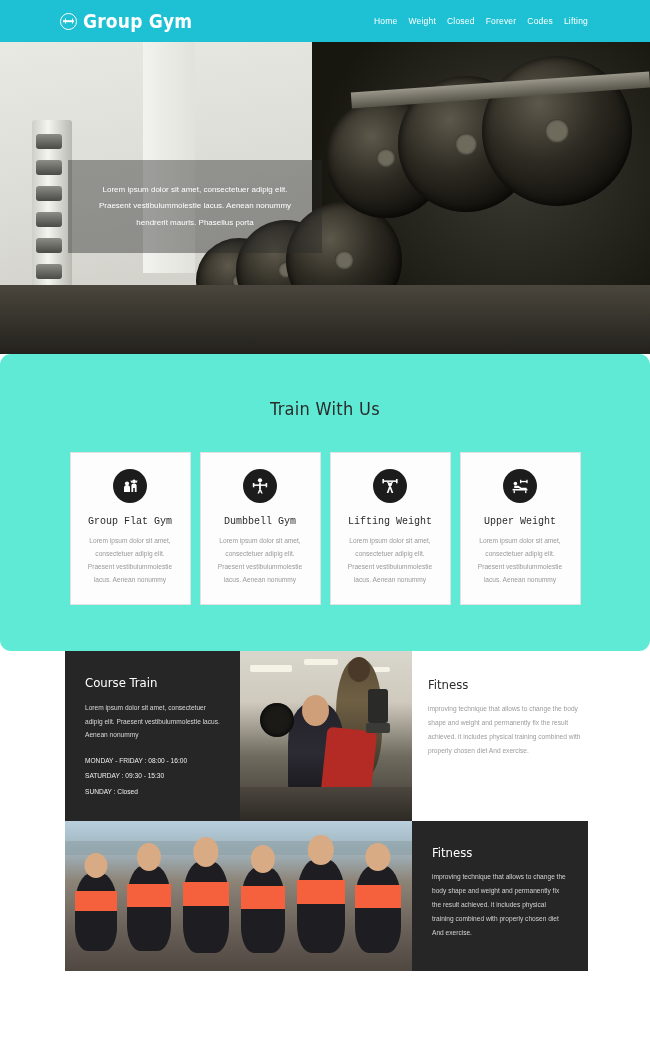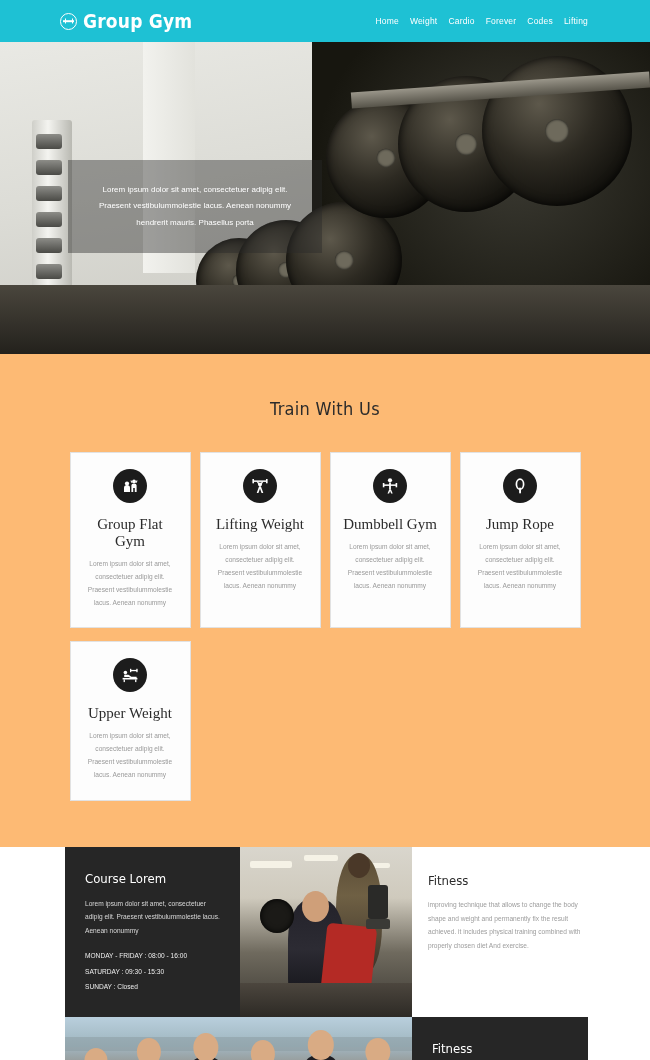--- a/index.html
+++ b/index.html
@@ -143,22 +143,23 @@
     color: #ffffff;
     font-size: 21px;
     line-height: 1.45;
     text-align: center;
     font-family: "DejaVu Sans Condensed", "Liberation Sans Narrow", "Liberation Sans", sans-serif;
     text-shadow: 0 1px 5px rgba(0,0,0,.55);
   }
 
   
   .services {
-    background: #fdba74;
+    background: #5eead4;
     padding: 44px 0 46px;
+    border-radius: 11px;
   }
   .section-title {
     text-align: center;
     font-size: 18px;
     color: #2b2b2b;
     letter-spacing: 0.3px;
     margin-bottom: 33px;
     font-family: "DejaVu Sans Condensed", "Liberation Sans Narrow", "Liberation Sans", sans-serif;
   }
   .cards-grid {
@@ -178,24 +179,24 @@
     width: 34px; height: 34px;
     border-radius: 50%;
     background: #1c1c1c;
     margin: 0 auto 13px;
     display: flex;
     align-items: center;
     justify-content: center;
   }
   .card-icon svg { display: block; }
   .card-title {
-    font-size: 15px;
+    font-size: 10px;
     color: #2b2b2b;
     margin-bottom: 8px;
-    font-family: Liberation Serif, serif;
+    font-family: Liberation Mono, monospace;
   }
   .card-text {
     font-size: 6.6px;
     line-height: 1.95;
     color: #9a9a9a;
     font-family: "Liberation Sans", sans-serif;
   }
 
   
   .band { position: relative; height: 170px; background: #ffffff; }
@@ -294,21 +295,21 @@
 <body>
 
 <div class="header">
   <div class="logo">
     <span class="logo-icon"></span>
     <span>Group Gym</span>
   </div>
   <div class="nav">
     <span class="nav-item">Home</span>
     <span class="nav-item">Weight</span>
-    <span class="nav-item">Cardio</span>
+    <span class="nav-item">Closed</span>
     <span class="nav-item">Forever</span>
     <span class="nav-item">Codes</span>
     <span class="nav-item">Lifting</span>
   </div>
 </div>
 
 <div class="hero">
   <div class="hero-photo">
     <div class="hero-wall"></div>
     <div class="hero-wall2"></div>
@@ -346,60 +347,50 @@
             <path d="M11.3 4.2l1.2 2.3-.9.5-1.2-2.3zM16.7 4.2l-1.2 2.3.9.5 1.2-2.3z" fill="#fff"></path>
           </svg>
       </div>
       <div class="card-title">Group Flat Gym</div>
       <div class="card-text">Lorem ipsum dolor sit amet, consectetuer adipig elit. Praesent vestibulummolestie lacus. Aenean nonummy</div>
     </div>
 
     <div class="card">
       <div class="card-icon">
         <svg width="20" height="20" viewBox="0 0 20 20">
+            <circle cx="10" cy="4.3" r="2.1" fill="#fff"></circle>
+            <rect x="9.1" y="6.6" width="1.8" height="7" fill="#fff"></rect>
+            <rect x="3.6" y="8.4" width="12.8" height="1.5" fill="#fff"></rect>
+            <rect x="2.8" y="7" width="1.6" height="4.3" fill="#fff"></rect>
+            <rect x="15.6" y="7" width="1.6" height="4.3" fill="#fff"></rect>
+            <path d="M9.2 13.4l-1.7 4.2h1.6l1-2.6 1 2.6h1.6l-1.7-4.2z" fill="#fff"></path>
+          </svg>
+      </div>
+      <div class="card-title">Dumbbell Gym</div>
+      <div class="card-text">Lorem ipsum dolor sit amet, consectetuer adipig elit. Praesent vestibulummolestie lacus. Aenean nonummy</div>
+    </div>
+
+    <div class="card">
+      <div class="card-icon">
+        <svg width="20" height="20" viewBox="0 0 20 20">
             <rect x="3.4" y="4.4" width="13.2" height="1.5" fill="#fff"></rect>
             <rect x="2.4" y="3" width="1.6" height="4.3" fill="#fff"></rect>
             <rect x="16" y="3" width="1.6" height="4.3" fill="#fff"></rect>
             <circle cx="10" cy="8.4" r="1.9" fill="#fff"></circle>
             <path d="M6.6 5.4l2.6 4.4h1.6L8.1 5.4zM13.4 5.4l-2.6 4.4H9.2l2.7-4.4z" fill="#fff"></path>
             <path d="M9.1 10.3l-2.4 6.7h1.7l1.6-4.3 1.6 4.3h1.7l-2.4-6.7z" fill="#fff"></path>
           </svg>
       </div>
       <div class="card-title">Lifting Weight</div>
       <div class="card-text">Lorem ipsum dolor sit amet, consectetuer adipig elit. Praesent vestibulummolestie lacus. Aenean nonummy</div>
     </div>
 
-    <div class="card">
-      <div class="card-icon">
-        <svg width="20" height="20" viewBox="0 0 20 20">
-            <circle cx="10" cy="4.3" r="2.1" fill="#fff"></circle>
-            <rect x="9.1" y="6.6" width="1.8" height="7" fill="#fff"></rect>
-            <rect x="3.6" y="8.4" width="12.8" height="1.5" fill="#fff"></rect>
-            <rect x="2.8" y="7" width="1.6" height="4.3" fill="#fff"></rect>
-            <rect x="15.6" y="7" width="1.6" height="4.3" fill="#fff"></rect>
-            <path d="M9.2 13.4l-1.7 4.2h1.6l1-2.6 1 2.6h1.6l-1.7-4.2z" fill="#fff"></path>
-          </svg>
-      </div>
-      <div class="card-title">Dumbbell Gym</div>
-      <div class="card-text">Lorem ipsum dolor sit amet, consectetuer adipig elit. Praesent vestibulummolestie lacus. Aenean nonummy</div>
-    </div>
-
-
-
-
-    <div class="card">
-      <div class="card-icon">
-        <svg width="20" height="20" viewBox="0 0 20 20">
-            <ellipse cx="10" cy="8.2" rx="3.6" ry="5" fill="none" stroke="#fff" stroke-width="1.7"></ellipse>
-            <rect x="9.1" y="11.4" width="1.9" height="6" rx=".9" fill="#fff"></rect>
-          </svg>
-      </div>
-      <div class="card-title">Jump Rope</div>
-      <div class="card-text">Lorem ipsum dolor sit amet, consectetuer adipig elit. Praesent vestibulummolestie lacus. Aenean nonummy</div>
-    </div>
+
+
+
 
     <div class="card">
       <div class="card-icon">
         <svg width="20" height="20" viewBox="0 0 20 20">
             <circle cx="5.4" cy="7.6" r="1.8" fill="#fff"></circle>
             <path d="M4.2 9.8h4.2l3 1.9h5.2v1.6h-5.7l-2.2-1.4H4.2z" fill="#fff"></path>
             <rect x="2.6" y="12.9" width="14.8" height="1.6" fill="#fff"></rect>
             <rect x="3.6" y="14.5" width="1.3" height="2.6" fill="#fff"></rect>
             <rect x="15.1" y="14.5" width="1.3" height="2.6" fill="#fff"></rect>
             <rect x="10.4" y="4.9" width="6.8" height="1.3" fill="#fff"></rect>
@@ -409,21 +400,21 @@
       </div>
       <div class="card-title">Upper Weight</div>
       <div class="card-text">Lorem ipsum dolor sit amet, consectetuer adipig elit. Praesent vestibulummolestie lacus. Aenean nonummy</div>
     </div>
 
   </div>
 </div>
 
 <div class="band">
   <div class="band-dark">
-    <h3>Course Lorem</h3>
+    <h3>Course Train</h3>
     <p>Lorem ipsum dolor sit amet, consectetuer adipig elit. Praesent vestibulummolestie lacus. Aenean nonummy</p>
     <div class="hours">
       <div>MONDAY - FRIDAY : 08:00 - 16:00</div>
       <div>SATURDAY : 09:30 - 15:30</div>
       <div>SUNDAY : Closed</div>
     </div>
   </div>
 
   <div class="band-photo">
     <div class="ph-gym">

